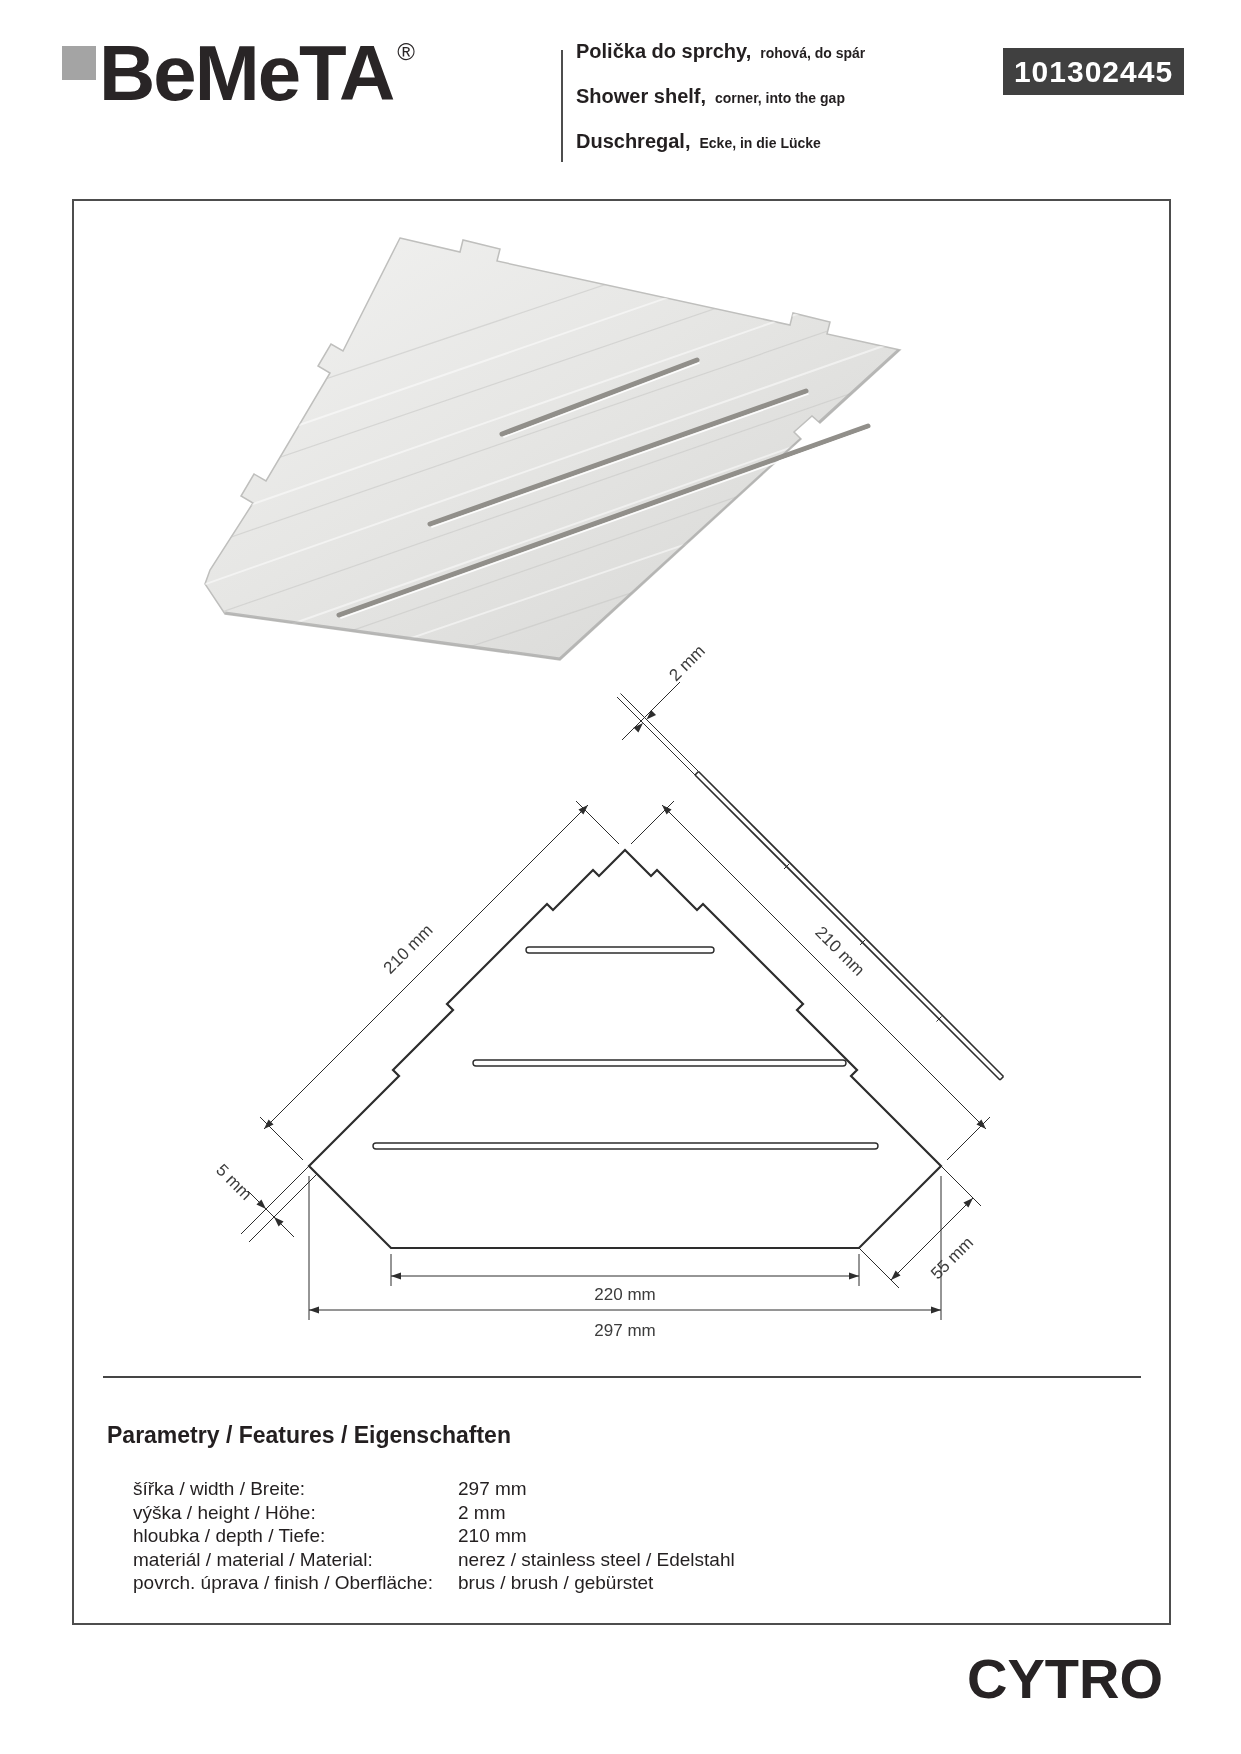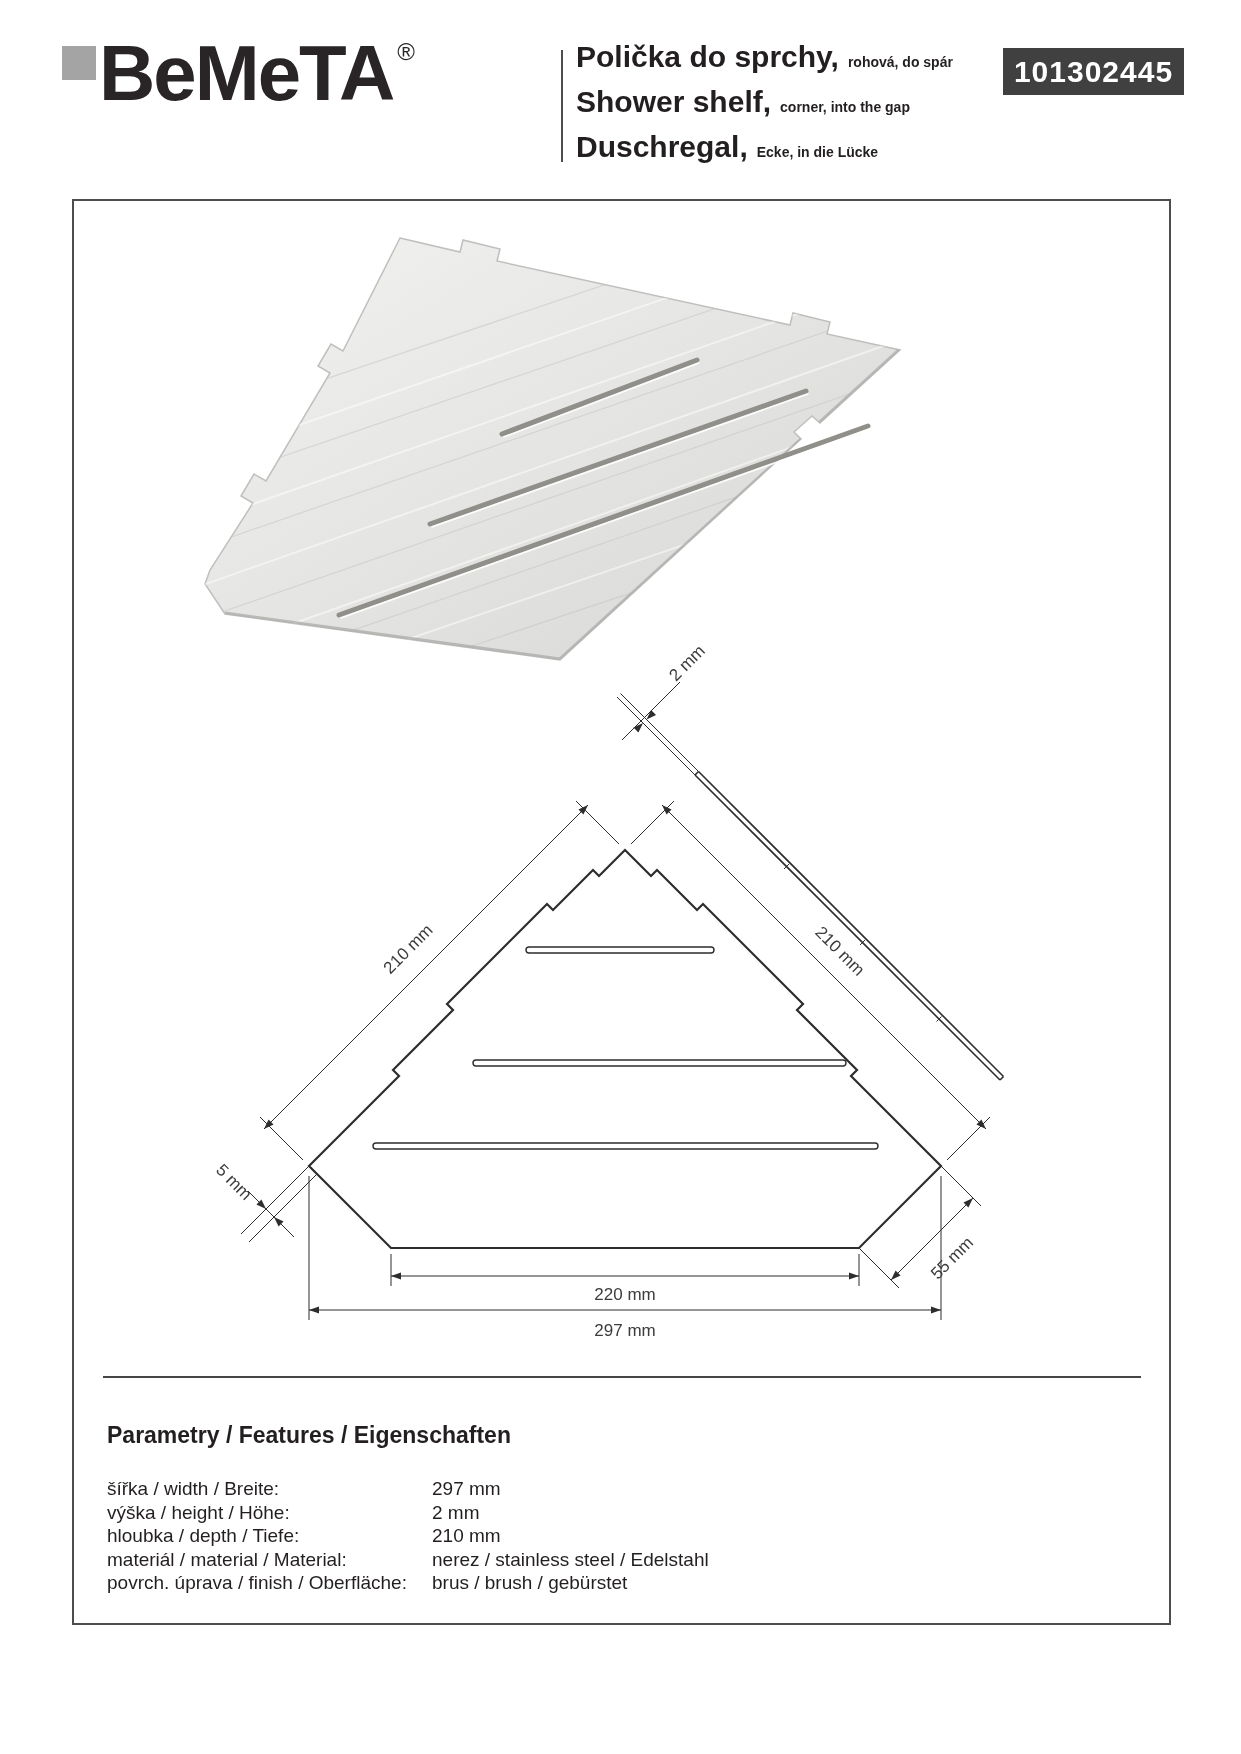--- a/index.html
+++ b/index.html
@@ -10,34 +10,34 @@
   
   .logo-square{position:absolute;left:62px;top:46px;width:34px;height:34px;background:#a4a4a4;}
   .logo-text{
     position:absolute;left:99px;top:28px;font-size:78px;font-weight:bold;
     letter-spacing:-2px;color:#292526;white-space:nowrap;
   }
   .logo-reg{font-size:24px;font-weight:normal;vertical-align:40px;letter-spacing:0;margin-left:4px;}
   .header-divider{position:absolute;left:561px;top:50px;width:2px;height:112px;background:#4d4d4d;}
   .titles{position:absolute;left:576px;top:40px;}
   .title-line{display:flex;align-items:baseline;height:45px;white-space:nowrap;}
-  .title-main{font-size:30px;font-weight:bold;}
+  .title-main{font-size:20px;font-weight:bold;}
   .title-sub{font-size:14px;font-weight:bold;margin-left:9px;}
   .code-badge{
     position:absolute;left:1003px;top:48px;width:181px;height:47px;background:#404040;
     display:flex;align-items:center;justify-content:center;
     color:#ffffff;font-size:30px;font-weight:bold;letter-spacing:1px;
   }
   
   .main-box{position:absolute;left:72px;top:199px;width:1095px;height:1422px;border:2px solid #4d4d4d;}
   .graphics{position:absolute;left:0;top:0;width:1241px;height:1754px;pointer-events:none;}
   .params-divider{position:absolute;left:103px;top:1376px;width:1038px;height:2px;background:#454545;}
   .params{position:absolute;left:107px;top:1414px;width:1000px;}
   .params-heading{font-size:23px;font-weight:bold;margin:8px 0 28px 0;}
-  .param-row{display:flex;font-size:19px;line-height:23.6px;}
+  .param-row{display:flex;font-size:19px;line-height:23.6px;margin-left:26px;}
   .param-label{width:325px;flex:0 0 325px;}
   .param-value{flex:1;}
   .series{
     position:absolute;right:78px;top:1646px;font-size:56px;font-weight:bold;
     color:#272324;letter-spacing:0;
   }
   .dim-text{font-size:17px;fill:#3c3c3c;font-family:"Liberation Sans",sans-serif;}
 </style>
 </head>
 <body>
@@ -227,14 +227,15 @@
     <div class="param-row">
       <span class="param-label">materiál / material / Material:</span>
       <span class="param-value">nerez / stainless steel / Edelstahl</span>
     </div>
     <div class="param-row">
       <span class="param-label">povrch. úprava / finish / Oberfläche:</span>
       <span class="param-value">brus / brush / gebürstet</span>
     </div>
   </div>
 
+  <div class="series">CYTRO</div>
 
 </div>
 
 </body></html>

